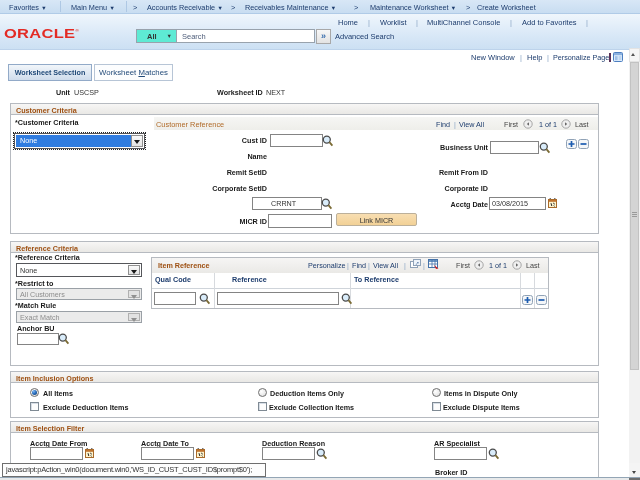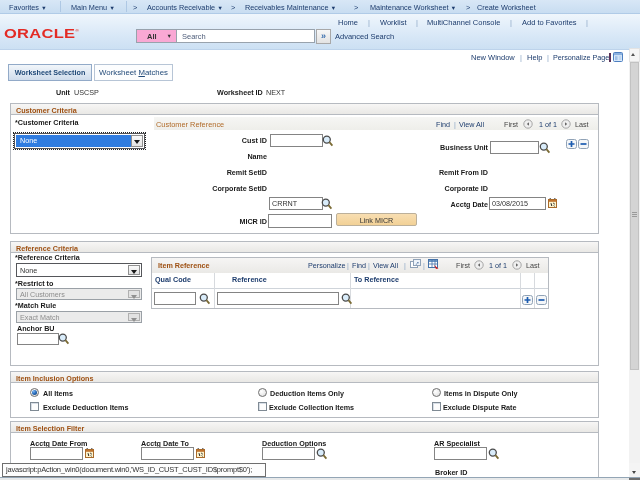--- a/index.html
+++ b/index.html
@@ -13,21 +13,21 @@
 .lbl{font-weight:bold;color:#1a1a1a;}
 .val{color:#333;}
 .orange{color:#9e5012;font-weight:bold;}
 .inp{position:absolute;background:#fff;border:1px solid #848484;}
 .ic{position:absolute;}
 
 #crumb{position:absolute;left:0;top:0;width:640px;height:13px;background:linear-gradient(#d8e7f6,#c8ddf1);border-bottom:1px solid #b0cbe7;}
 #hdr{position:absolute;left:0;top:14px;width:640px;height:35px;background:linear-gradient(#eff6fc,#d9e8f7 60%,#cce0f3);border-bottom:1px solid #bdd3eb;}
 #logo{position:absolute;left:4px;top:27px;color:#e32b25;font-size:13px;font-weight:bold;letter-spacing:0.2px;transform:scale(1.27,0.93);transform-origin:0 0;}
 .hbox{position:absolute;top:29px;height:14px;box-sizing:border-box;}
-#combo{left:136px;width:41px;background:#f9a8d4;border:1px solid #98a2ac;}
+#combo{left:136px;width:41px;background:#5eead4;border:1px solid #98a2ac;}
 #sinput{left:177px;width:138px;background:#fff;border:1px solid #98a2ac;border-left:none;}
 #gobtn{left:316px;width:15px;height:15px;background:linear-gradient(#f7f7f7,#e3e3e3);border:1px solid #a8a8a8;color:#3b6fae;font-weight:bold;text-align:center;line-height:13px;font-size:9px;}
 .sep{color:#8ba6c4;}
 
 .tab{position:absolute;top:64px;height:17px;box-sizing:border-box;text-align:center;color:#1f4877;line-height:16px;white-space:nowrap;}
 #tab1{left:8px;width:84px;background:linear-gradient(#f2f6fa,#cfdcec);border:1px solid #92aac8;font-weight:bold;}
 #tab2{left:94px;width:79px;background:#fcfdfe;border:1px solid #b7c5d6;font-size:7.8px;}
 
 .frame{position:absolute;left:10px;width:589px;background:#fff;border:1px solid #b6bac0;box-sizing:border-box;}
 .secbar{position:absolute;left:10px;width:589px;height:12px;background:linear-gradient(#f7f6f5,#e9e8e5);border:1px solid #b6bac0;box-sizing:border-box;}
@@ -149,21 +149,21 @@
 <div class="t lbl" style="left:150px;width:117px;text-align:right;top:136px;">Cust ID</div>
 <div class="inp" style="left:270px;top:134px;width:51px;height:11px;"></div>
 <svg class="ic" style="left:322px;top:135px;" width="12" height="12">
       <circle cx="4.8" cy="4.6" r="3.5" fill="#d9ecfa" stroke="#4a4a4a" stroke-width="1.3"></circle>
       <line x1="7.4" y1="7.2" x2="10.4" y2="10.6" stroke="#7a6a33" stroke-width="1.8"></line>
     </svg>
 <div class="t lbl" style="left:150px;width:117px;text-align:right;top:152px;">Name</div>
 <div class="t lbl" style="left:150px;width:117px;text-align:right;top:168px;">Remit SetID</div>
 <div class="t lbl" style="left:150px;width:117px;text-align:right;top:184px;">Corporate SetID</div>
 <div class="t lbl" style="left:150px;width:117px;text-align:right;top:200px;margin-top:42px;">Rate Type</div>
-<div class="inp" style="left:269px;top:197px;width:50px;height:11px;line-height:11px;padding-left:2px;color:#333;">CRRNT</div>
+<div class="inp" style="left:252px;top:197px;width:50px;height:11px;line-height:11px;padding-left:18px;color:#333;">CRRNT</div>
 <svg class="ic" style="left:321px;top:198px;" width="12" height="12">
       <circle cx="4.8" cy="4.6" r="3.5" fill="#d9ecfa" stroke="#4a4a4a" stroke-width="1.3"></circle>
       <line x1="7.4" y1="7.2" x2="10.4" y2="10.6" stroke="#7a6a33" stroke-width="1.8"></line>
     </svg>
 <div class="t lbl" style="left:150px;width:117px;text-align:right;top:217px;">MICR ID</div>
 <div class="inp" style="left:268px;top:214px;width:62px;height:12px;"></div>
 <div class="t" style="left:336px;top:213px;width:81px;height:13px;background:linear-gradient(#f8deb2,#f2d196);border:1px solid #bcb09a;border-radius:2px;text-align:center;line-height:13px;color:#333;box-sizing:border-box;">Link MICR</div>
 
 <div class="t lbl" style="left:340px;width:148px;text-align:right;top:143px;">Business Unit</div>
 <div class="inp" style="left:490px;top:141px;width:47px;height:11px;"></div>
@@ -280,21 +280,21 @@
 <div class="t lbl" style="left:43px;top:389px;">All Items</div>
 <div class="radio" style="left:258px;top:388px;"></div>
 <div class="t lbl" style="left:270px;top:389px;">Deduction Items Only</div>
 <div class="radio" style="left:432px;top:388px;"></div>
 <div class="t lbl" style="left:444px;top:389px;">Items in Dispute Only</div>
 <div class="chk" style="left:30px;top:402px;"></div>
 <div class="t lbl" style="left:43px;top:403px;">Exclude Deduction Items</div>
 <div class="chk" style="left:258px;top:402px;"></div>
 <div class="t lbl" style="left:269px;top:403px;">Exclude Collection Items</div>
 <div class="chk" style="left:432px;top:402px;"></div>
-<div class="t lbl" style="left:443px;top:403px;">Exclude Dispute Rate</div>
+<div class="t lbl" style="left:443px;top:403px;">Exclude Dispute Items</div>
 
 <div class="frame" style="top:421px;height:59px;border-bottom:none;"></div>
 <div class="secbar" style="top:421px;">
       <span class="orange">Item Selection Filter</span>
     </div>
 <div class="t lbl" style="left:30px;top:439px;">Acctg Date From</div>
 <div class="inp" style="left:30px;top:447px;width:51px;height:11px;"></div>
 <svg class="ic" style="left:85px;top:448px;" width="9" height="10">
       <rect x="1.5" y="0" width="1.5" height="2.5" fill="#777"></rect>
       <rect x="6" y="0" width="1.5" height="2.5" fill="#777"></rect>
@@ -304,21 +304,21 @@
     </svg>
 <div class="t lbl" style="left:141px;top:439px;">Acctg Date To</div>
 <div class="inp" style="left:141px;top:447px;width:51px;height:11px;"></div>
 <svg class="ic" style="left:196px;top:448px;" width="9" height="10">
       <rect x="1.5" y="0" width="1.5" height="2.5" fill="#777"></rect>
       <rect x="6" y="0" width="1.5" height="2.5" fill="#777"></rect>
       <rect x="0.5" y="1.5" width="8" height="8" fill="#fdf3cd" stroke="#a96a2a"></rect>
       <rect x="1" y="2" width="7" height="1.8" fill="#c0722d"></rect>
       <path d="M3 5.2 l0.8 2.8 M5.2 5 l1.6 1.2 M5.6 7.5 l1 0.8" stroke="#222" stroke-width="1"></path>
     </svg>
-<div class="t lbl" style="left:262px;top:439px;">Deduction Options</div>
+<div class="t lbl" style="left:262px;top:439px;">Deduction Reason</div>
 <div class="inp" style="left:262px;top:447px;width:51px;height:11px;"></div>
 <svg class="ic" style="left:316px;top:448px;" width="12" height="12">
       <circle cx="4.8" cy="4.6" r="3.5" fill="#d9ecfa" stroke="#4a4a4a" stroke-width="1.3"></circle>
       <line x1="7.4" y1="7.2" x2="10.4" y2="10.6" stroke="#7a6a33" stroke-width="1.8"></line>
     </svg>
 <div class="t lbl" style="left:434px;top:439px;">AR Specialist</div>
 <div class="inp" style="left:434px;top:447px;width:51px;height:11px;"></div>
 <svg class="ic" style="left:488px;top:448px;" width="12" height="12">
       <circle cx="4.8" cy="4.6" r="3.5" fill="#d9ecfa" stroke="#4a4a4a" stroke-width="1.3"></circle>
       <line x1="7.4" y1="7.2" x2="10.4" y2="10.6" stroke="#7a6a33" stroke-width="1.8"></line>

